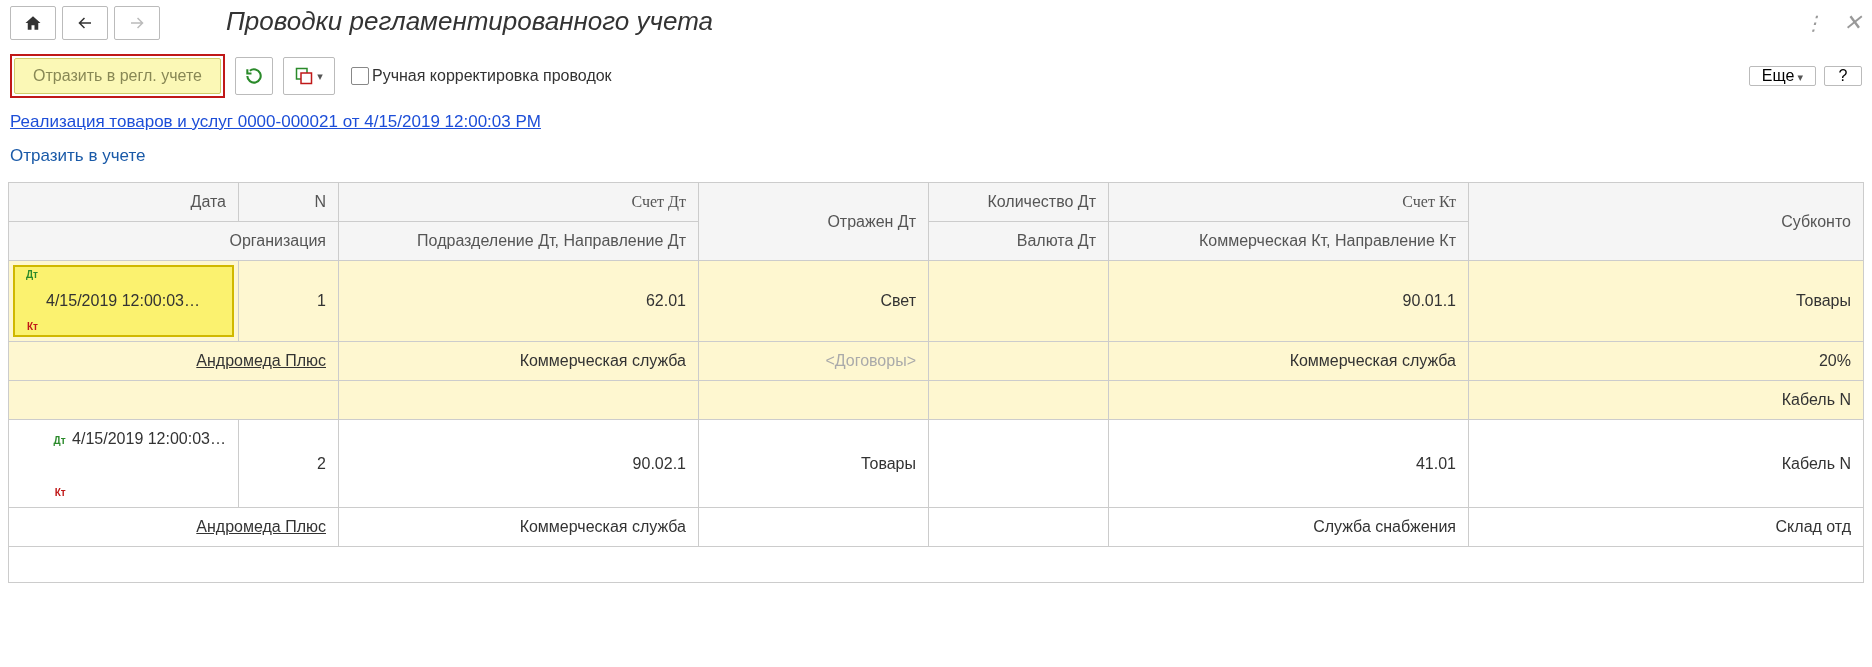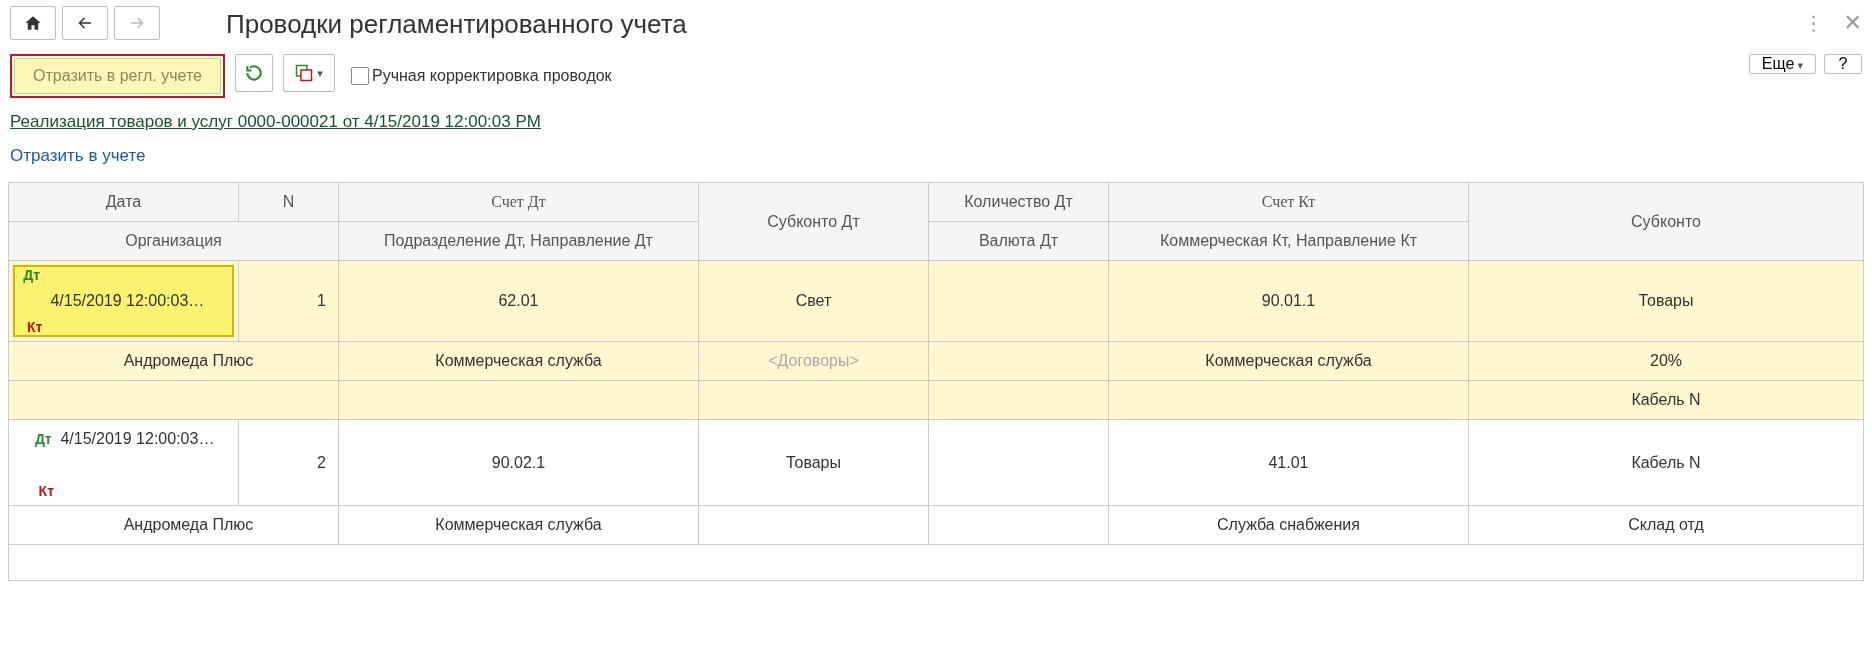--- a/index.html
+++ b/index.html
@@ -6,23 +6,24 @@
   body {
     margin: 0;
     font-family: Arial, sans-serif;
     font-size: 16px;
     color: #333;
     background: #fff;
     width: 1872px;
   }
   .header {
     display: flex;
-    align-items: flex-end;
+    align-items: flex-start;
     padding: 6px 10px;
     position: relative;
+    font-style: italic;
   }
   .nav-btn {
     width: 46px;
     height: 34px;
     border: 1px solid #bbb;
     background: #fff;
     margin-right: 6px;
     display: flex;
     align-items: center;
     justify-content: center;
@@ -42,20 +43,21 @@
     top: 10px;
     display: flex;
     align-items: center;
     gap: 20px;
   }
   .header-right .dots { color: #999; font-size: 20px; cursor: pointer; }
   .header-right .close { color: #999; font-size: 22px; cursor: pointer; font-weight: 300; }
 
   .toolbar {
     display: flex;
+    align-items: center;
     padding: 8px 10px;
     position: relative;
   }
   .main-btn {
     background: #fbf8b6;
     border: 1px solid #d0cc6b;
     padding: 8px 18px;
     font-size: 16px;
     color: #888855;
     cursor: pointer;
@@ -111,21 +113,21 @@
     cursor: pointer;
     border-radius: 2px;
   }
   .more-btn::after { content: " ▾"; font-size: 11px; color: #555; }
   .help-btn { width: 38px; text-align: center; }
 
   .doc-link {
     padding: 6px 10px;
   }
   .doc-link a {
-    color: #14532d;
+    color: #1d4ed8;
     text-decoration: underline;
     font-size: 17px;
   }
   .status {
     padding: 8px 10px 16px 10px;
     color: #1a5aa8;
     font-size: 17px;
   }
 
   .grid {
@@ -134,46 +136,46 @@
     width: 100%;
     margin: 0 8px;
     width: calc(100% - 16px);
   }
   .grid-header {
     background: #f5f5f5;
   }
   .grid td, .grid th {
     border: 1px solid #ccc;
     padding: 10px 12px;
-    text-align: center;
+    text-align: right;
     font-weight: normal;
     vertical-align: middle;
   }
   .grid th { color: #555; font-size: 16px; }
   .col-date { width: 230px; }
   .col-n { width: 100px; text-align: right; }
   .col-acc { width: 360px; font-family: Liberation Serif, serif; }
   .col-sub { width: 230px; }
   .col-qty { width: 180px; }
 
   .row-sel td { background: #fef7d0; }
   .row-sel .cell-date-inner {
     background: #fbf26f;
     border: 2px solid #d0b800;
     padding: 4px 6px;
     display: flex;
     align-items: center;
     gap: 6px;
   }
-  .cell-org { padding-left: 42px !important; }
+  .cell-org { padding-left: 42px !important; text-decoration: underline; }
   .dtkt-icon {
     display: inline-flex;
     flex-direction: column;
     line-height: 8px;
-    font-size: 14px;
+    font-size: 10px;
     font-weight: bold;
     margin-right: 2px;
   }
   .dtkt-icon .dt { color: #2a8a2a; }
   .dtkt-icon .kt { color: #c01818; margin-left: 6px; margin-top: 44px; }
   .placeholder { color: #aaa; }
   .bold { font-weight: bold; }
   td.num { text-align: right; }
 </style>
 </head>
@@ -231,21 +233,21 @@
   <a href="#">Реализация товаров и услуг 0000-000021 от 4/15/2019 12:00:03 PM</a>
 </div>
 <div class="status">Отразить в учете</div>
 
 <table class="grid">
   <thead class="grid-header">
     <tr>
       <th class="col-date">Дата</th>
       <th class="col-n">N</th>
       <th class="col-acc">Счет Дт</th>
-      <th class="col-sub" rowspan="2">Субконто Дт</th>
+      <th class="col-sub" rowspan="2">Отражен Дт</th>
       <th class="col-qty">Количество Дт</th>
       <th class="col-acc">Счет Кт</th>
       <th rowspan="2">Субконто</th>
     </tr>
     <tr>
       <th colspan="2">Организация</th>
       <th>Подразделение Дт, Направление Дт</th>
       <th>Валюта Дт</th>
       <th>Коммерческая Кт, Направление Кт</th>
     </tr>

